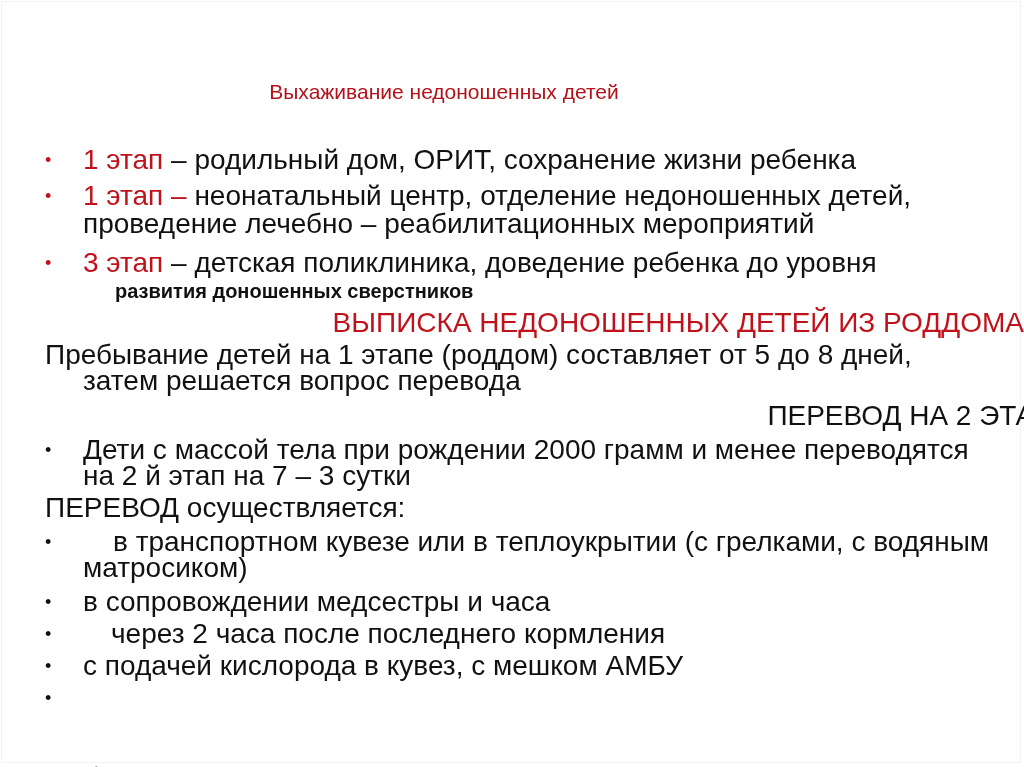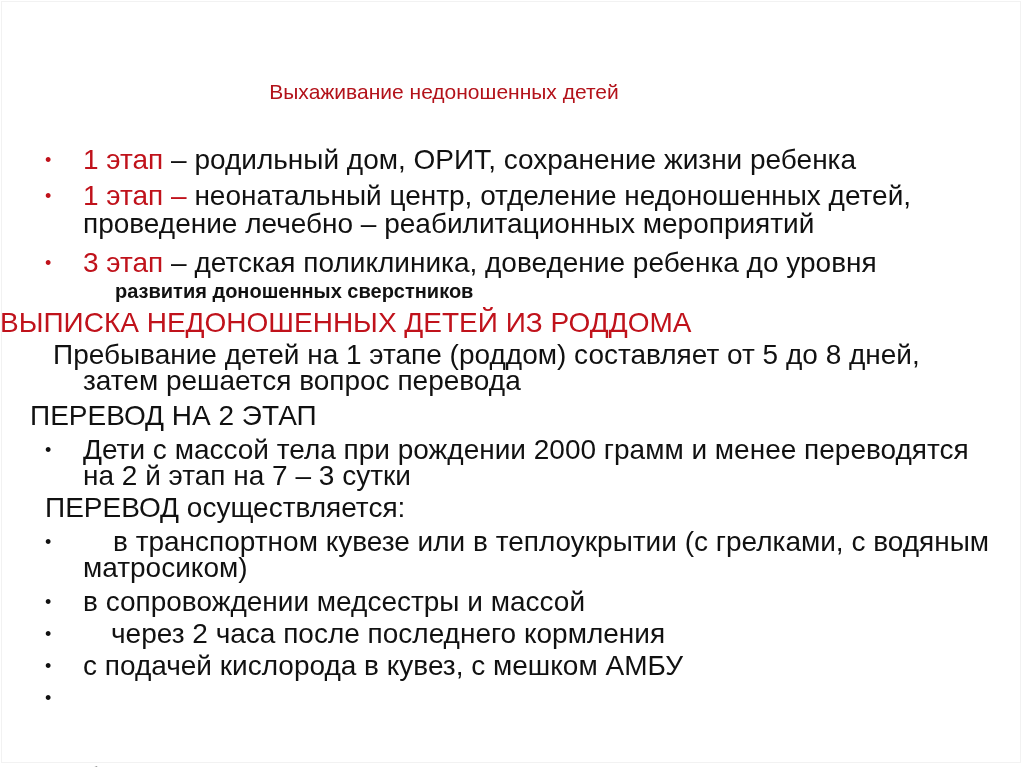--- a/index.html
+++ b/index.html
@@ -17,21 +17,21 @@
     text-align: center; font-size: 21px; color: #b3121a;
   }
   .line {
     position: absolute; font-size: 28px; line-height: 24px; white-space: nowrap;
   }
   .bullet {
     position: absolute; font-size: 18px; line-height: 24px;
   }
   .red { color: #c0121b; }
   .bold { font-weight: bold; }
-  .center { left: 0; width: 1024px; text-align: left; }
+  .center { left: 0; width: 1024px; text-align: right; }
 </style>
 </head>
 <body>
 
 <div class="frame"></div>
 
 <div class="title">Выхаживание недоношенных детей</div>
 
 <span class="bullet red" style="left:45px; top:148px;">•</span>
 <div class="line" style="left:83px; top:148px;">
@@ -45,37 +45,37 @@
 <div class="line" style="left:83px; top:212px;">проведение лечебно – реабилитационных мероприятий</div>
 
 <span class="bullet red" style="left:45px; top:251px;">•</span>
 <div class="line" style="left:83px; top:251px;">
   <span class="red">3 этап</span><span> – детская поликлиника, доведение ребенка до уровня</span>
 </div>
 <div class="line bold" style="left:83px; top:279px; font-size:20px;margin-left:32px;">развития доношенных сверстников</div>
 
 <div class="line red center" style="top:311px;">ВЫПИСКА НЕДОНОШЕННЫХ ДЕТЕЙ ИЗ РОДДОМА</div>
 
-<div class="line" style="left:45px; top:343px;margin-left:8px;">Пребывание детей на 1 этапе (роддом) составляет от 5 до 8 дней,</div>
+<div class="line" style="left:45px; top:343px;">Пребывание детей на 1 этапе (роддом) составляет от 5 до 8 дней,</div>
 <div class="line" style="left:83px; top:369px;">затем решается вопрос перевода</div>
 
 <div class="line center" style="top:404px; left:30px;">ПЕРЕВОД  НА 2  ЭТАП</div>
 
 <span class="bullet" style="left:45px; top:438px;">•</span>
 <div class="line" style="left:83px; top:438px;">Дети с массой тела при рождении 2000  грамм и менее переводятся</div>
 <div class="line" style="left:83px; top:464px;">на 2 й этап на 7 – 3 сутки</div>
 
 <div class="line" style="left:45px; top:496px;">ПЕРЕВОД осуществляется:</div>
 
 <span class="bullet" style="left:45px; top:530px;">•</span>
 <div class="line" style="left:83px; top:530px;margin-left:30px;">в транспортном кувезе или в теплоукрытии (с грелками, с водяным</div>
 <div class="line" style="left:83px; top:556px;">матросиком)</div>
 
 <span class="bullet" style="left:45px; top:590px;">•</span>
-<div class="line" style="left:83px; top:590px;">в сопровождении медсестры и массой</div>
+<div class="line" style="left:83px; top:590px;">в сопровождении медсестры и часа</div>
 
 <span class="bullet" style="left:45px; top:622px;">•</span>
 <div class="line" style="left:83px; top:622px;margin-left:28px;">через 2 часа после последнего кормления</div>
 
 <span class="bullet" style="left:45px; top:654px;">•</span>
 <div class="line" style="left:83px; top:654px;">с подачей кислорода в кувез, с мешком АМБУ</div>
 
 <span class="bullet" style="left:45px; top:686px;">•</span>
 <div class="line" style="left:83px; top:722px;margin-top:44px;">без тряски</div>
 

